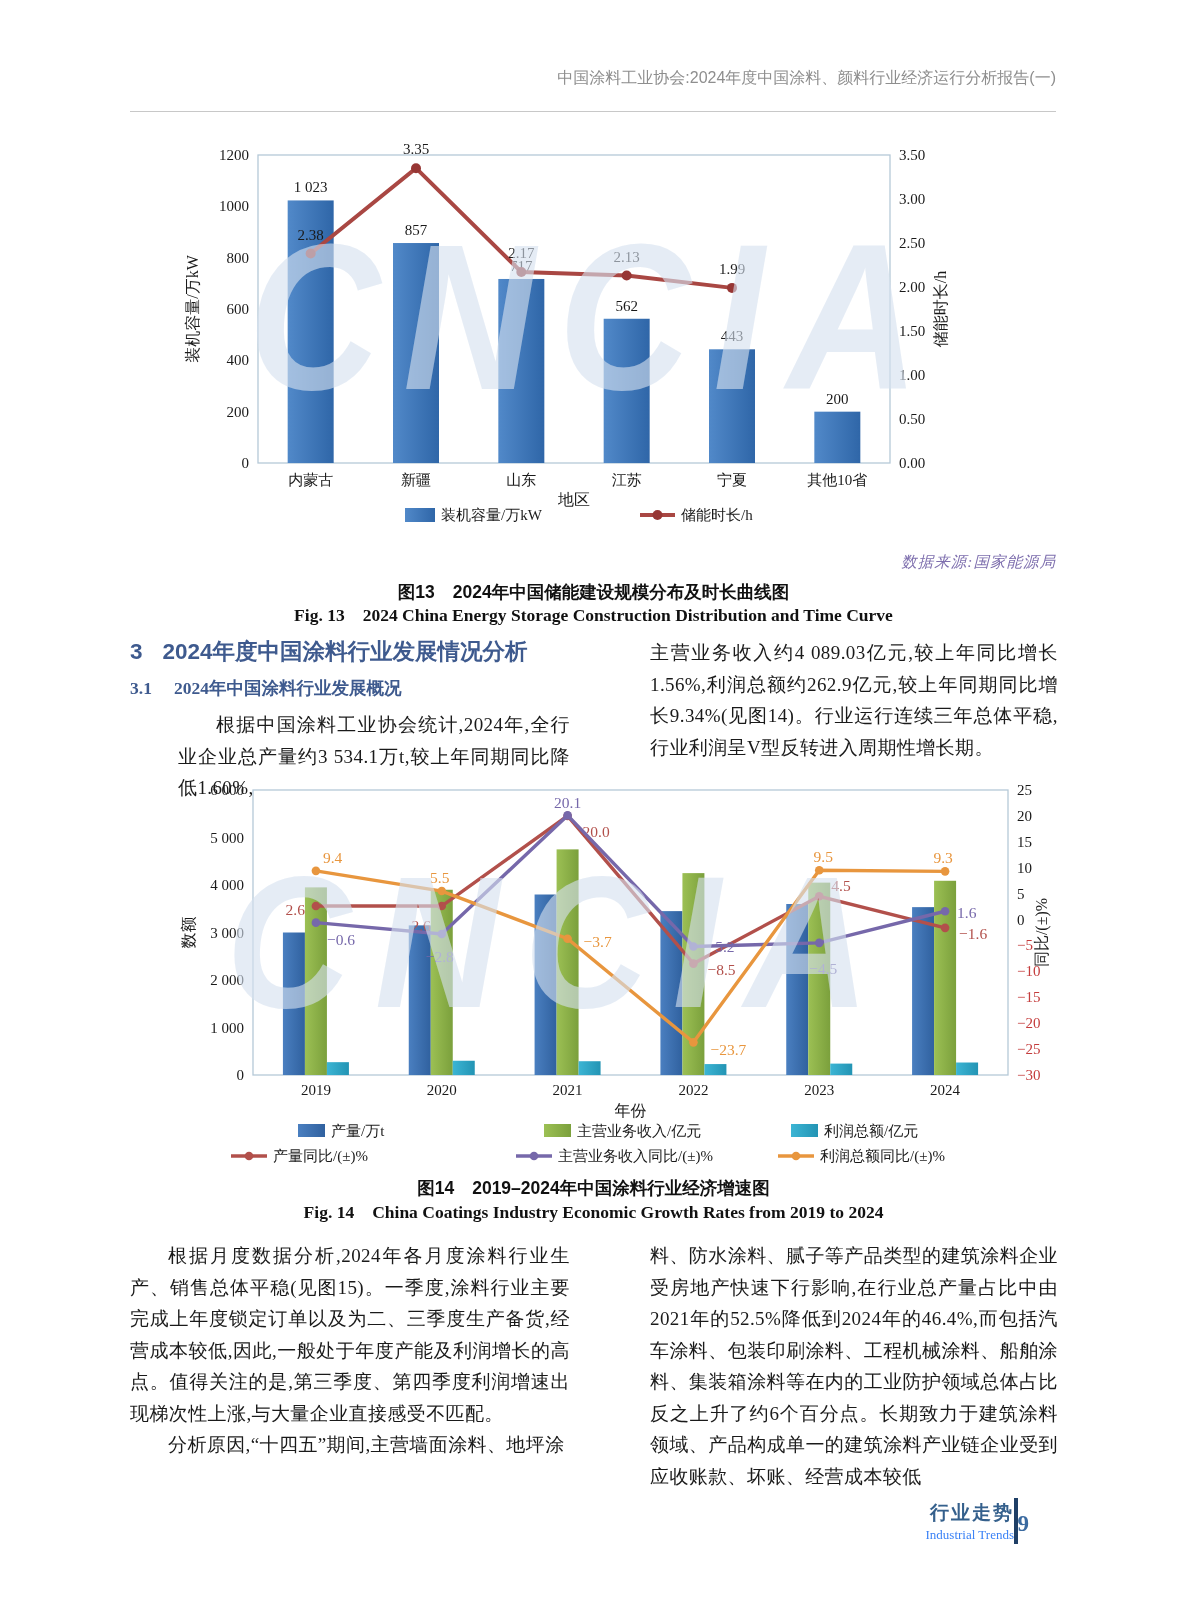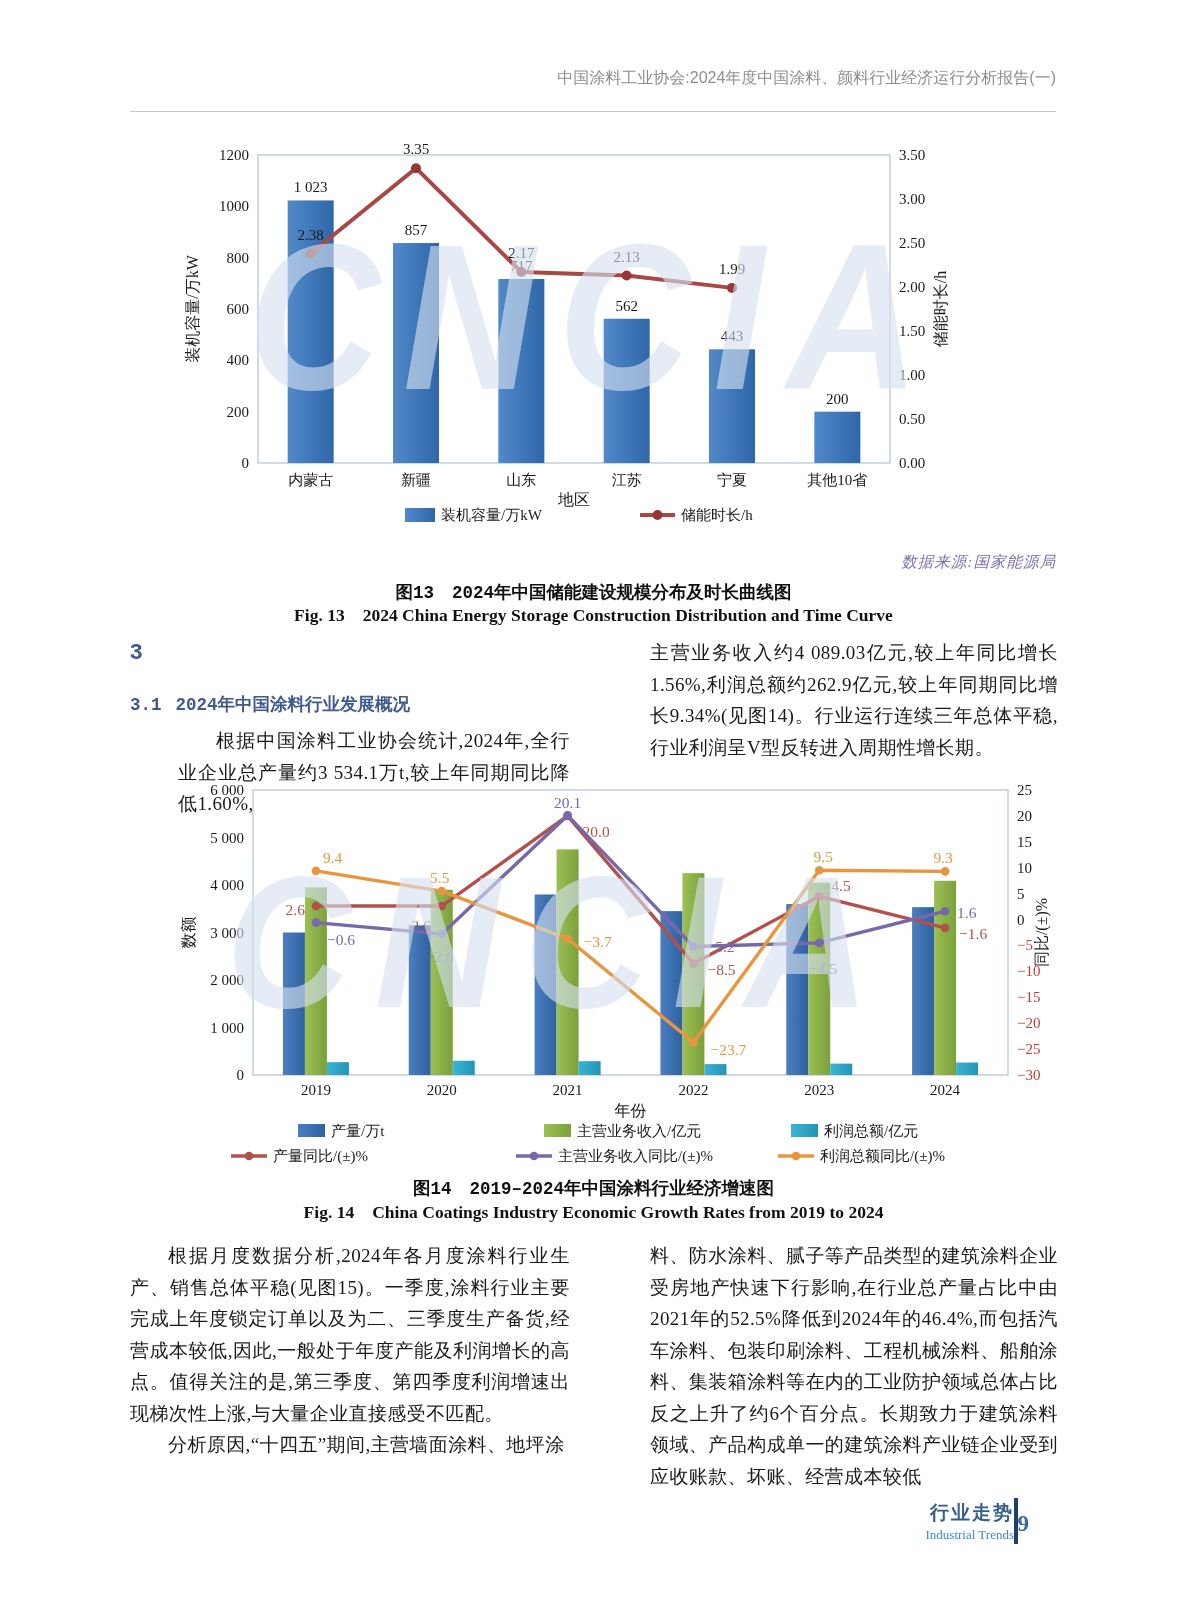--- a/index.html
+++ b/index.html
@@ -13,33 +13,33 @@
   #chart2-wrap{left:126px;top:768px;width:940px;height:406px;}
   .watermark{position:absolute;pointer-events:none;
              font-family:"Liberation Sans","DejaVu Sans",sans-serif;
              font-weight:bold;font-style:italic;color:rgba(213,224,239,0.62);
              letter-spacing:26px;transform-origin:left top;}
   #wm1{left:120px;top:70px;font-size:208px;transform:scaleX(0.88);}
   #wm2{left:100px;top:66px;font-size:188px;transform:scaleX(0.92);}
   .source-line{position:absolute;right:131px;top:552px;font-size:15.5px;font-style:italic;
                color:#7e6fae;letter-spacing:1px;}
   .cap{position:absolute;left:0;right:0;text-align:center;font-weight:bold;}
-  .cap-zh{font-family:Liberation Mono, monospace;font-size:17.5px;color:#111;}
+  .cap-zh{font-family:Liberation Sans, sans-serif;font-size:17.5px;color:#111;}
   .cap-en{font-family:"Liberation Serif","DejaVu Serif",serif;font-size:17.5px;color:#111;}
   #cap13-zh{top:580px;} #cap13-en{top:605px;}
   #cap14-zh{top:1176px;} #cap14-en{top:1202px;}
   .cap .gap{display:inline-block;width:18px;}
   .cols{position:absolute;left:130px;width:928px;display:flex;gap:32px;}
   #cols1{top:637px;} #cols2{top:1240px;}
   .col-l{width:440px;flex:0 0 440px;} .col-r{flex:1;margin-left:48px;}
   .h1{display:flex;gap:20px;align-items:baseline;
       font-family:"Liberation Sans","DejaVu Sans",sans-serif;font-weight:bold;
       font-size:22.5px;color:#3e5a8e;line-height:1.3;}
-  .h2{display:flex;gap:14px;align-items:baseline;margin-top:26px;
-      font-family:Liberation Mono, monospace;font-weight:bold;
+  .h2{display:flex;gap:22px;align-items:baseline;margin-top:10px;
+      font-family:Liberation Serif, serif;font-weight:bold;
       font-size:17.5px;color:#3e5a8e;}
   .body-p{font-size:19px;line-height:31.5px;text-align:justify;letter-spacing:0.4px;margin:0;}
   .indent{text-indent:2em;}
   .mt{margin-top:9px;margin-left:48px;}
   .footer{position:absolute;right:158px;top:1498px;display:flex;align-items:center;}
   .footer-txt{text-align:right;}
   .footer-zh{font-family:"Liberation Sans","DejaVu Sans",sans-serif;font-weight:bold;
              font-size:19px;color:#35608c;letter-spacing:2px;}
   .footer-en{font-size:13px;color:#3b82f6;margin-top:1px;}
   .footer-bar{width:3.5px;height:46px;background:#1f3f66;}
@@ -134,20 +134,21 @@
     <span>图13</span><span class="gap"></span><span>2024年中国储能建设规模分布及时长曲线图</span>
   </div>
   <div id="cap13-en" class="cap cap-en">
     <span>Fig. 13</span><span class="gap"></span><span>2024 China Energy Storage Construction Distribution and Time Curve</span>
   </div>
 
   <div id="cols1" class="cols">
     <div class="col-l">
       <div class="h1">
         <span>3</span>
+        <span>2024年度中国涂料行业发展情况分析</span>
       </div>
       <div class="h2">
         <span>3.1</span>
         <span>2024年中国涂料行业发展概况</span>
       </div>
       <p class="body-p indent mt">根据中国涂料工业协会统计,2024年,全行业企业总产量约3 534.1万t,较上年同期同比降低1.60%,</p>
     </div>
     <div class="col-r">
       <p class="body-p">主营业务收入约4 089.03亿元,较上年同比增长1.56%,利润总额约262.9亿元,较上年同期同比增长9.34%(见图14)。行业运行连续三年总体平稳,行业利润呈V型反转进入周期性增长期。</p>
     </div>

